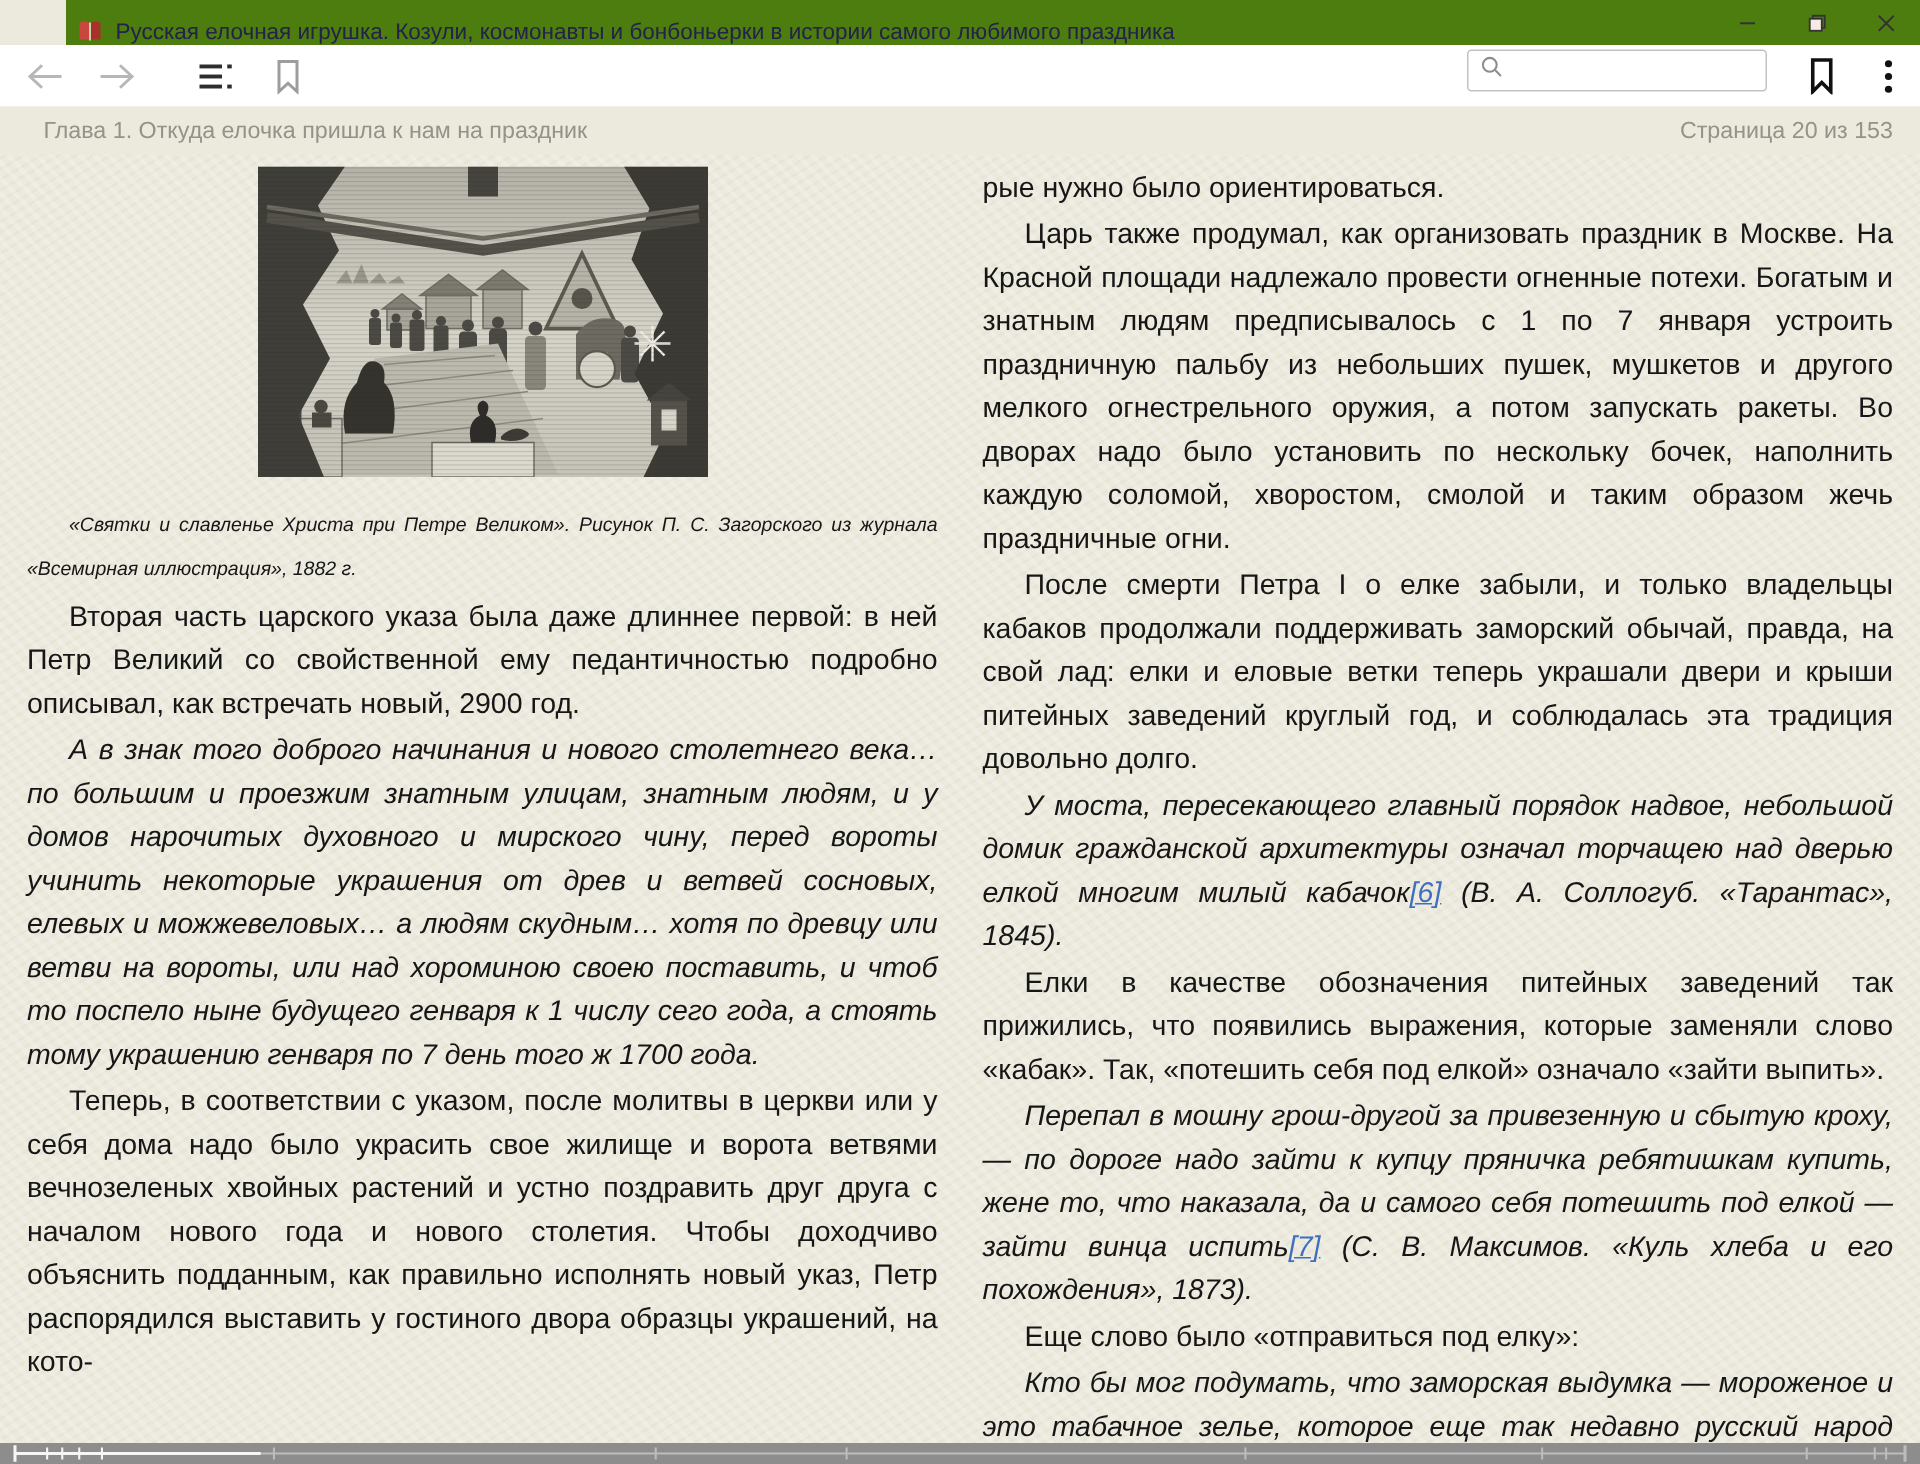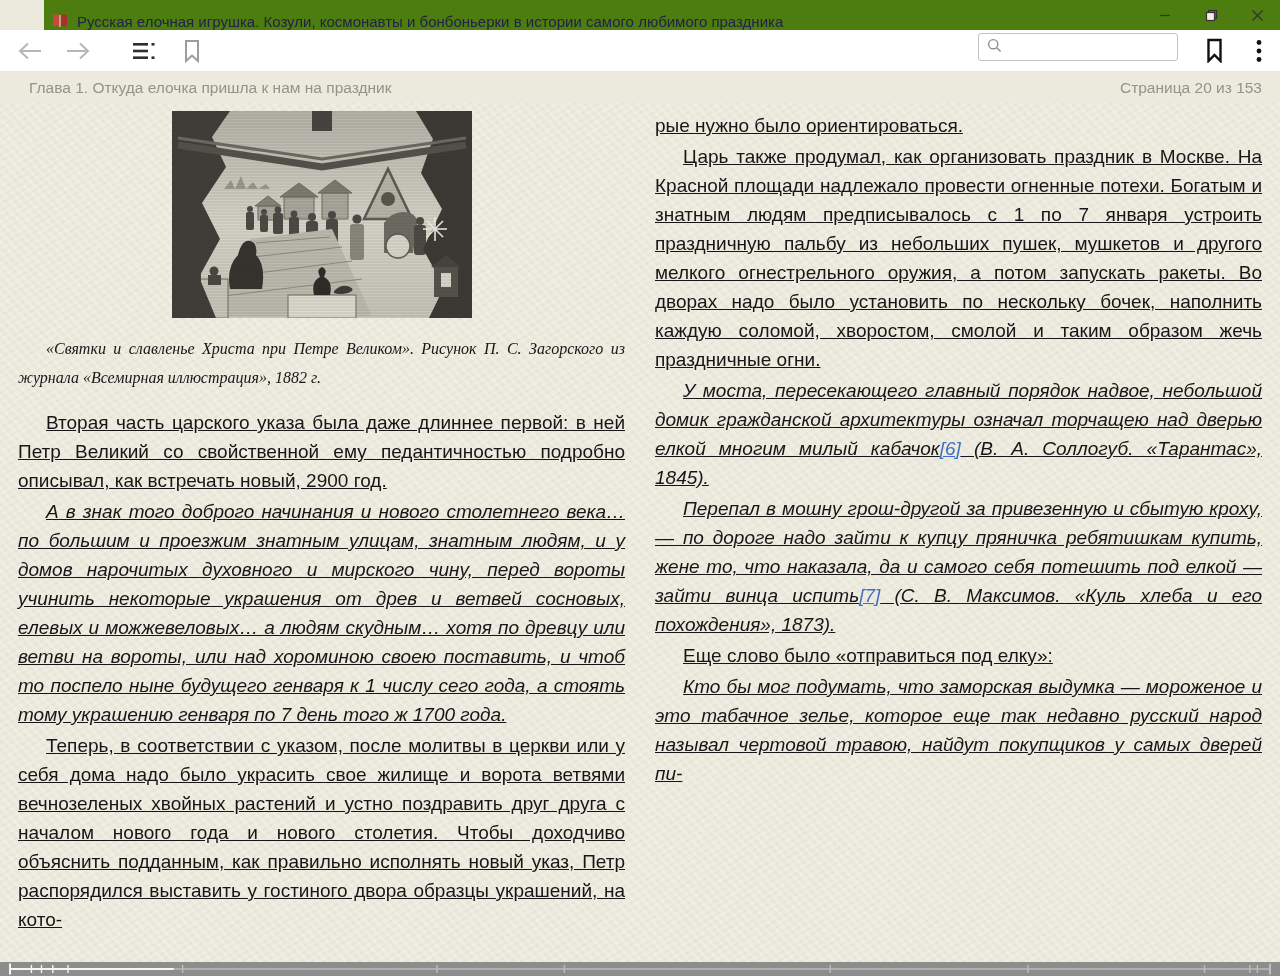--- a/index.html
+++ b/index.html
@@ -32,28 +32,28 @@
 
   
   .content{position:absolute;top:103px;left:0;right:0;bottom:14px;background:
       repeating-linear-gradient(47deg, rgba(255,255,255,0.22) 0 3px, rgba(0,0,0,0) 3px 7px),
       repeating-linear-gradient(-31deg, rgba(120,110,90,0.04) 0 2px, rgba(0,0,0,0) 2px 6px),
       #ece9dd;
     overflow:hidden;color:#161616;}
   .col{position:absolute;top:0;width:607px;}
   .col-left{left:18px;}
   .col-right{left:655px;top:8px;}
-  .body-para{margin:0 0 2px 0;font-size:19px;line-height:29px;text-align:justify;text-indent:28px;text-decoration:underline;}
+  .body-para{margin:0 0 2px 0;font-size:19px;line-height:29px;text-align:justify;text-indent:28px;}
   .italic{font-style:italic;}
   .noindent{text-indent:0;}
   a.footnote{color:#3f6fbf;text-decoration:underline;cursor:pointer;}
 
   .figure-wrap{margin:8px 0 0 0;text-align:center;}
   .figure-wrap svg{display:inline-block;}
-  .fig-caption{margin:12px 0 16px 0;font-size:16px;line-height:29px;font-style:italic;text-align:justify;text-indent:28px;font-family:Liberation Serif, serif;}
+  .fig-caption{margin:12px 0 4px 0;font-size:13px;line-height:29px;font-style:italic;text-align:justify;text-indent:28px;}
   .fig-source{margin:8px 0 38px 0;font-size:15.5px;line-height:19px;text-indent:28px;}
 
   
   .bottombar{position:absolute;left:0;right:0;bottom:0;height:14px;background:#8d8d8d;cursor:pointer;}
   .bottombar svg{display:block;}
 </style>
 </head>
 <body>
 
 <div class="titlebar">
@@ -228,21 +228,23 @@
     <p class="fig-caption">«Святки и славленье Христа при Петре Великом». Рисунок П. С. Загорского из журнала «Всемирная иллюстрация», 1882 г.</p>
 
     <p class="body-para">Вторая часть царского указа была даже длиннее первой: в ней Петр Великий со свойственной ему педантичностью подробно описывал, как встречать новый, 2900 год.</p>
     <p class="body-para italic">А в знак того доброго начинания и нового столетнего века… по большим и проезжим знатным улицам, знатным людям, и у домов нарочитых духовного и мирского чину, перед вороты учинить некоторые украшения от древ и ветвей сосновых, елевых и можжевеловых… а людям скудным… хотя по древцу или ветви на вороты, или над хороминою своею поставить, и чтоб то поспело ныне будущего генваря к 1 числу сего года, а стоять тому украшению генваря по 7 день того ж 1700 года.</p>
     <p class="body-para">Теперь, в соответствии с указом, после молитвы в церкви или у себя дома надо было украсить свое жилище и ворота ветвями вечнозеленых хвойных растений и устно поздравить друг друга с началом нового года и нового столетия. Чтобы доходчиво объяснить подданным, как правильно исполнять новый указ, Петр распорядился выставить у гостиного двора образцы украшений, на кото-</p>
   </div>
 
   <div class="col col-right">
     <p class="body-para noindent">рые нужно было ориентироваться.</p>
     <p class="body-para">Царь также продумал, как организовать праздник в Москве. На Красной площади надлежало провести огненные потехи. Богатым и знатным людям предписывалось с 1 по 7 января устроить праздничную пальбу из небольших пушек, мушкетов и другого мелкого огнестрельного оружия, а потом запускать ракеты. Во дворах надо было установить по нескольку бочек, наполнить каждую соломой, хворостом, смолой и таким образом жечь праздничные огни.</p>
+    <p class="body-para">После смерти Петра I о елке забыли, и только владельцы кабаков продолжали поддерживать заморский обычай, правда, на свой лад: елки и еловые ветки теперь украшали двери и крыши питейных заведений круглый год, и соблюдалась эта традиция довольно долго.</p>
     <p class="body-para italic"><span>У моста, пересекающего главный порядок надвое, небольшой домик гражданской архитектуры означал торчащею над дверью елкой многим милый кабачок</span><a class="footnote">[6]</a><span> (В. А. Соллогуб. «Тарантас», 1845).</span></p>
+    <p class="body-para">Елки в качестве обозначения питейных заведений так прижились, что появились выражения, которые заменяли слово «кабак». Так, «потешить себя под елкой» означало «зайти выпить».</p>
     <p class="body-para italic"><span>Перепал в мошну грош-другой за привезенную и сбытую кроху, — по дороге надо зайти к купцу пряничка ребятишкам купить, жене то, что наказала, да и самого себя потешить под елкой — зайти винца испить</span><a class="footnote">[7]</a><span> (С. В. Максимов. «Куль хлеба и его похождения», 1873).</span></p>
     <p class="body-para">Еще слово было «отправиться под елку»:</p>
     <p class="body-para italic">Кто бы мог подумать, что заморская выдумка — мороженое и это табачное зелье, которое еще так недавно русский народ называл чертовой травою, найдут покупщиков у самых дверей пи-</p>
   </div>
 </div>
 
 <div class="bottombar">
   <svg id="progress-svg" width="1280" height="14" viewBox="0 0 1280 14">
       <line x1="10" y1="7" x2="1270" y2="7" stroke="#bdbdbd" stroke-width="1.4"></line>
       <line x1="10" y1="7" x2="173.8" y2="7" stroke="#f6f6f4" stroke-width="2"></line>

